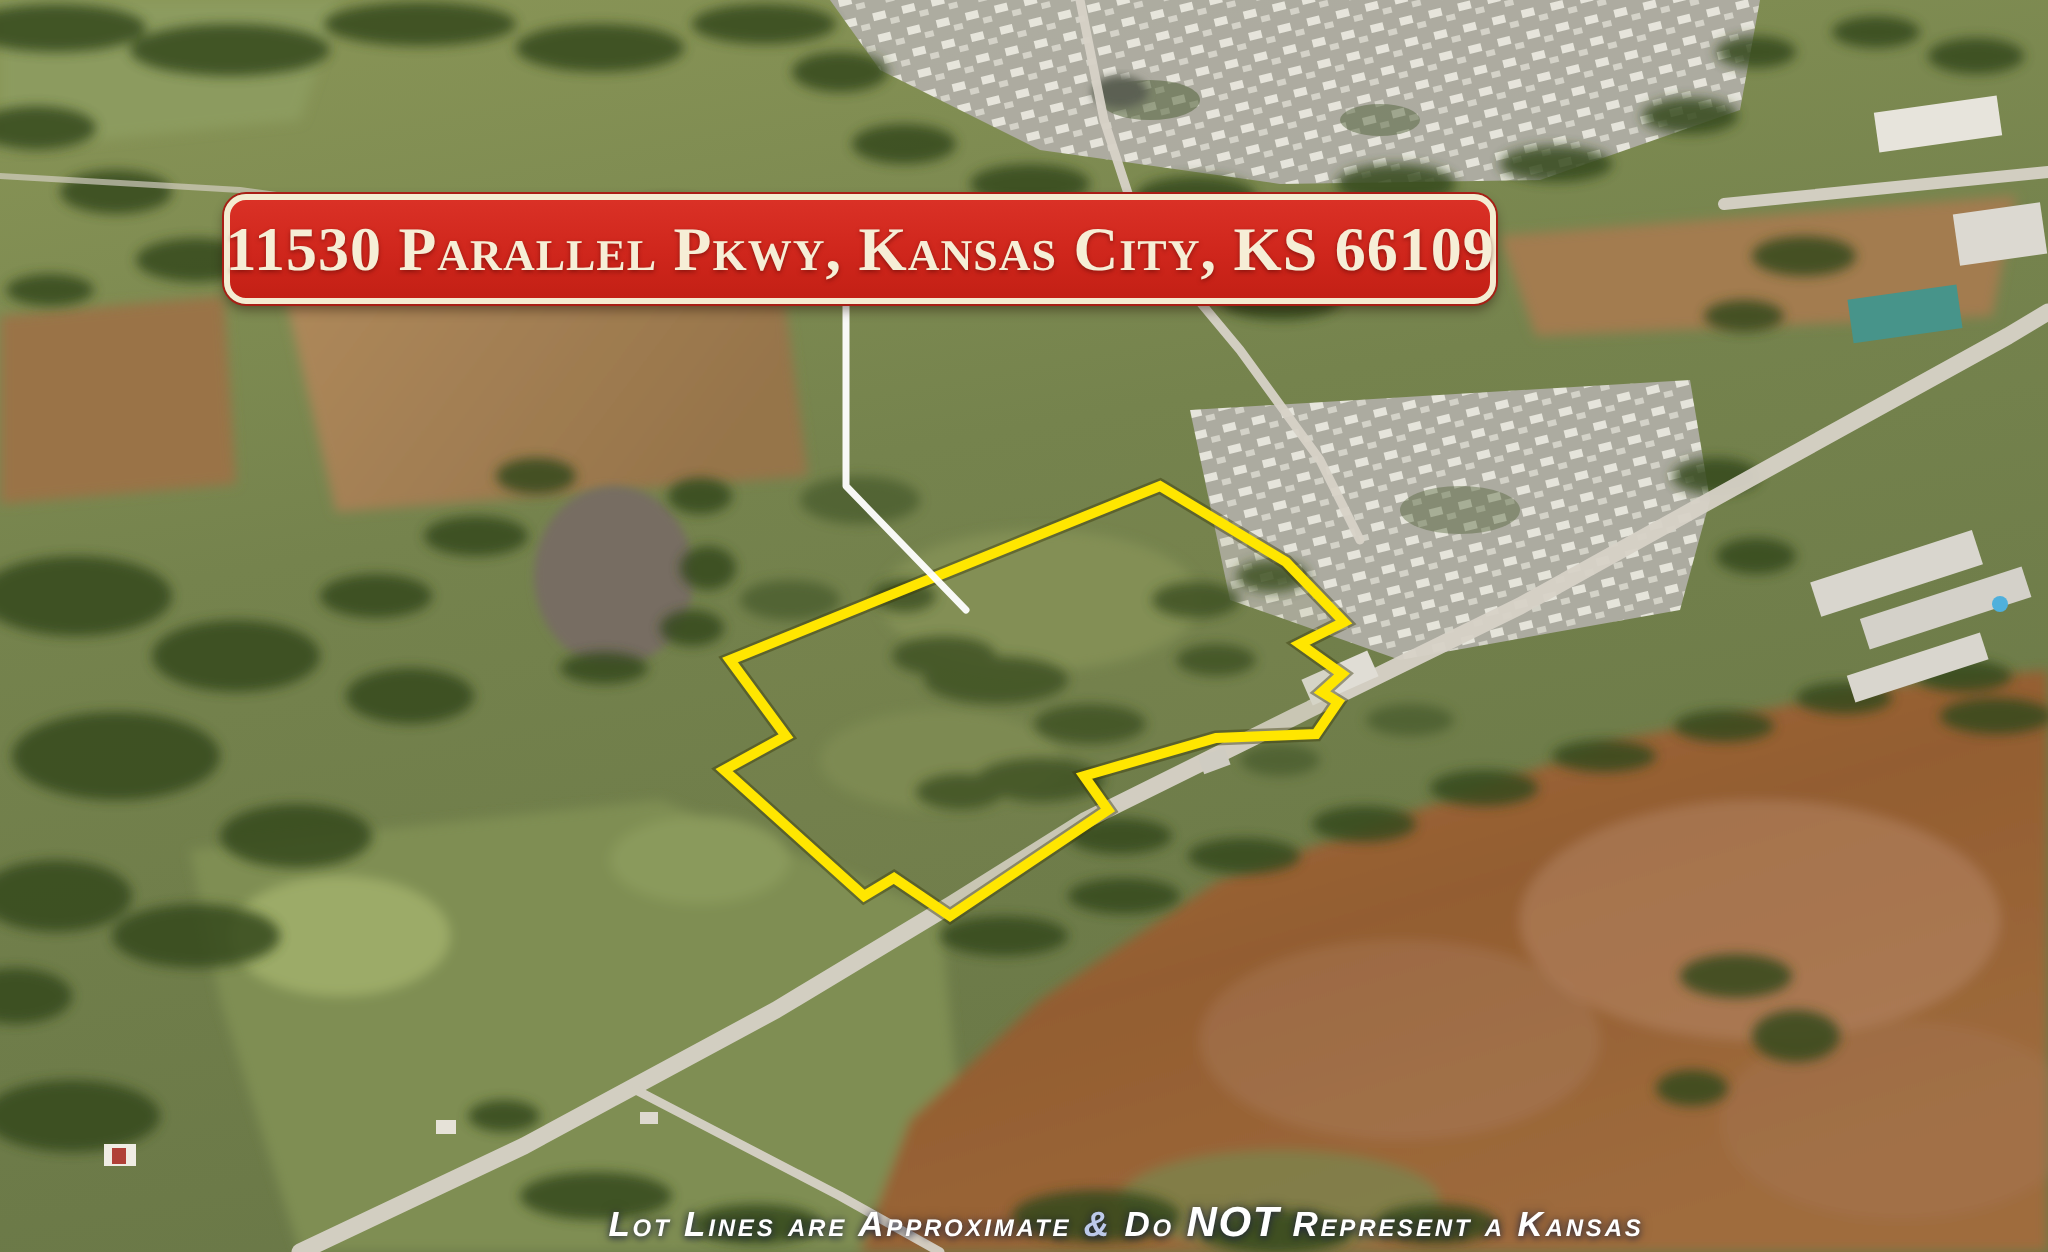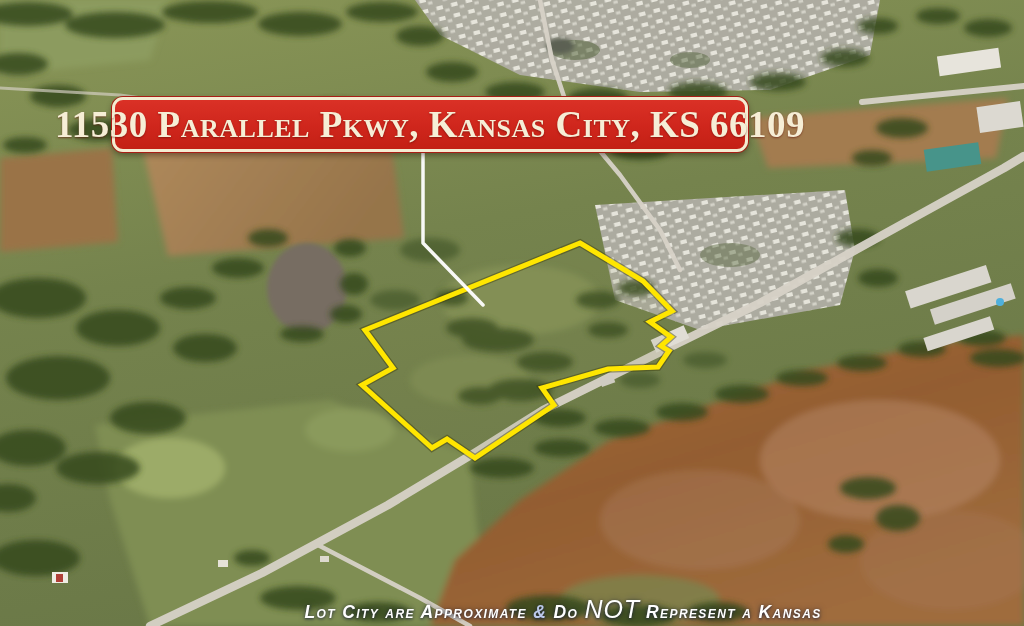--- a/index.html
+++ b/index.html
@@ -14,34 +14,34 @@
     box-sizing:border-box;
     background:linear-gradient(180deg,#da3126 0%,#cf261c 55%,#c32015 100%);
     border:3px solid #f4ecd2;border-radius:11px;
     box-shadow:0 0 0 1px #a81e15,0 3px 6px rgba(30,10,5,.45);
     display:flex;align-items:center;justify-content:center;
     z-index:30;
   }
   .banner .addr{
     font-family:"Liberation Serif",serif;
     font-variant:small-caps;font-weight:700;
-    font-size:37px;line-height:1;color:#f6eed6;
+    font-size:31px;line-height:1;color:#f6eed6;
     letter-spacing:.5px;white-space:nowrap;
     text-shadow:0 1px 2px rgba(90,10,5,.55);
   }
   
   .disclaimer{
     position:absolute;left:278px;bottom:2px;width:570px;
     text-align:center;white-space:pre;z-index:30;
     font-variant:small-caps;font-style:italic;font-weight:700;
     font-size:17.5px;letter-spacing:1.4px;color:#ffffff;
     text-shadow:0 1px 3px rgba(30,35,60,.85),0 0 6px rgba(30,35,60,.5);
   }
   .disclaimer .amp{color:#bcc9ea;font-weight:800;}
-  .disclaimer .not{font-weight:400;font-size:25px;letter-spacing:.8px;}
+  .disclaimer .not{font-weight:700;font-size:21px;letter-spacing:.8px;}
 </style>
 </head>
 <body>
 
 <div id="stage">
 
   <svg width="1024" height="626" viewBox="0 0 1024 626">
     <defs>
       <linearGradient id="gradBase" x1="0" y1="0" x2="0.3" y2="1">
         <stop offset="0" stop-color="#8a9657"></stop>
@@ -216,15 +216,15 @@
     <polygon fill="rgba(140,150,90,0.12)" stroke="rgba(60,60,10,0.45)" stroke-width="7.5" stroke-linejoin="miter" points="580,243 643,281 672,311 650,322 671,337 661,346 669,351 658,367 608,369 542,388 554,405 475,458 447,439 432,448 362,385 393,368 365,330"></polygon>
     <polygon fill="none" stroke-width="5" stroke-linejoin="miter" stroke="#ffe600" points="580,243 643,281 672,311 650,322 671,337 661,346 669,351 658,367 608,369 542,388 554,405 475,458 447,439 432,448 362,385 393,368 365,330"></polygon>
 
     <polyline fill="none" stroke="#ffffff" stroke-width="3.5" stroke-linecap="round" stroke-linejoin="round" opacity="0.95" points="423,152 423,243 483,305"></polyline>
   </svg>
 
   <div class="banner">
     <span class="addr">11530 Parallel Pkwy, Kansas City, KS 66109</span>
   </div>
 
-  <div class="disclaimer"><span>Lot City are Approximate </span><span class="amp">&amp;</span><span> Do </span><span class="not">NOT</span><span> Represent a Kansas</span></div>
+  <div class="disclaimer"><span>Lot Lines are Approximate </span><span class="amp">&amp;</span><span> Do </span><span class="not">NOT</span><span> Represent a Kansas</span></div>
 
 </div>
 
 </body></html>

